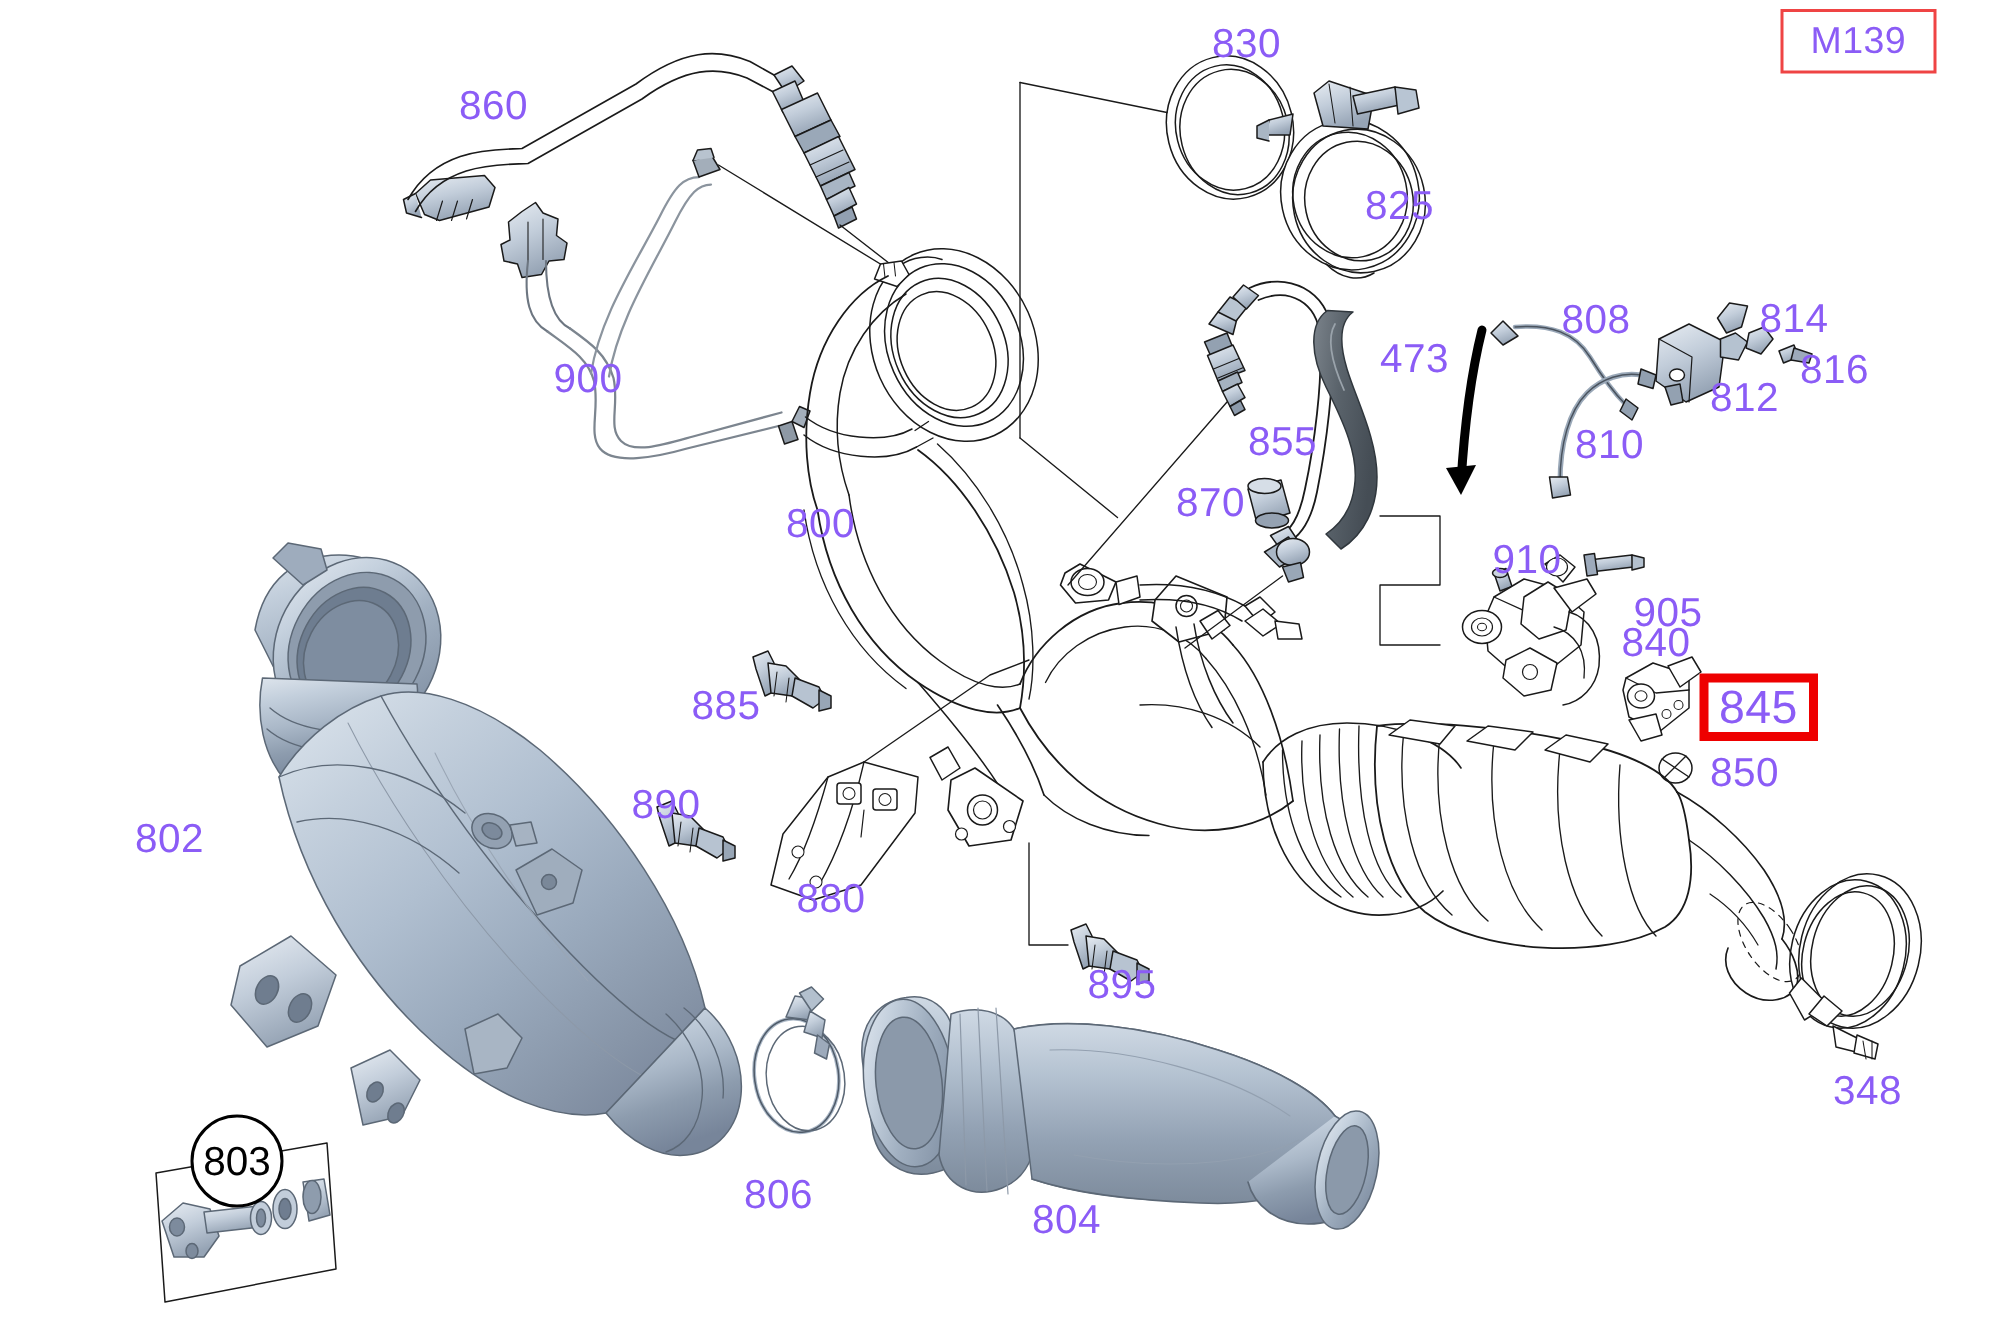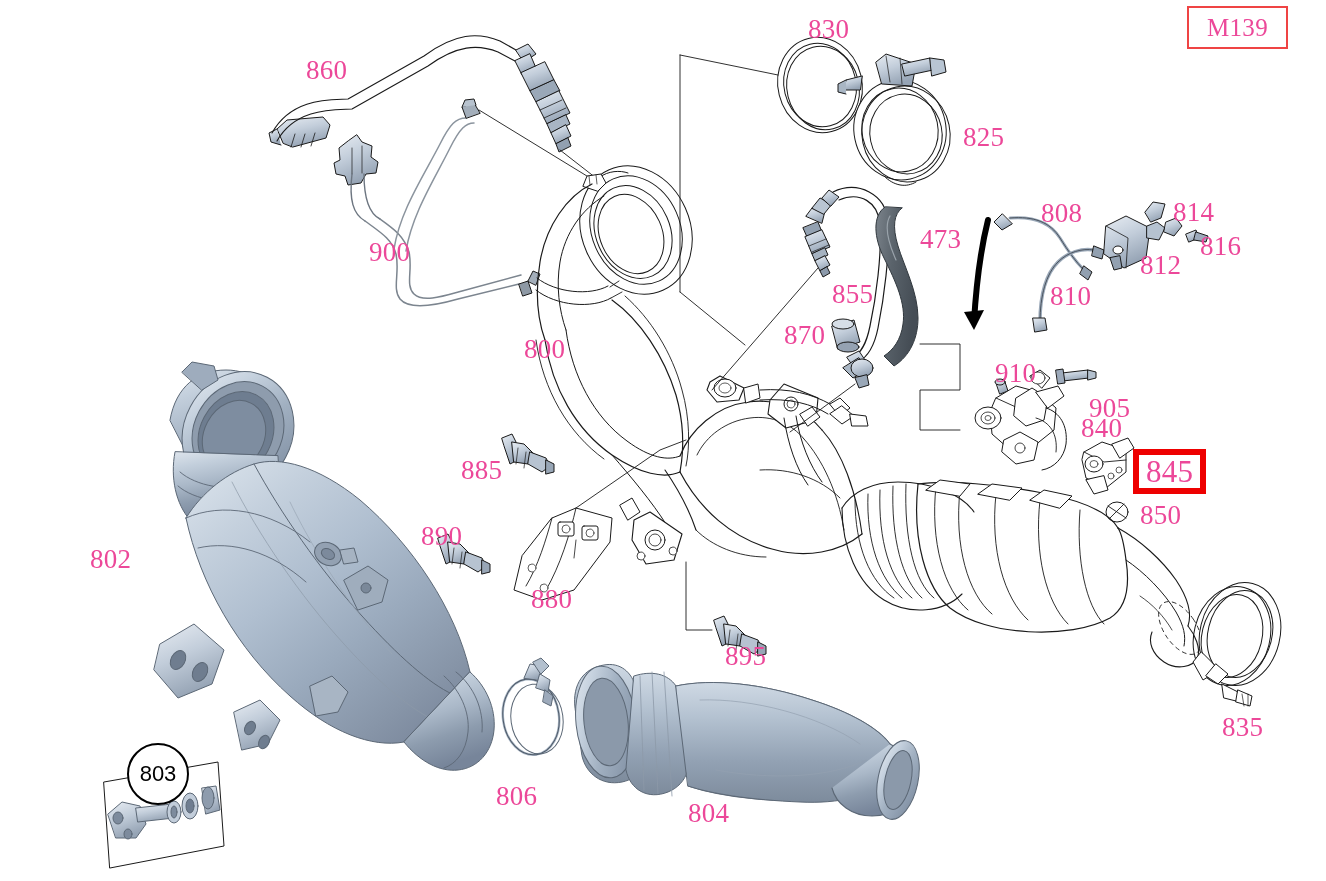--- a/index.html
+++ b/index.html
@@ -1,24 +1,24 @@
 <!DOCTYPE html>
 <html><head>
 <meta charset="utf-8">
 <style>
   html,body{margin:0;padding:0;background:#ffffff;}
   body{font-family:"Liberation Sans",sans-serif;}
   #stage{position:relative;width:1326px;height:881px;background:#fff;overflow:hidden;}
   #art{position:absolute;left:0;top:0;width:1326px;height:881px;}
-  .lbl{position:absolute;font-family:Liberation Serif, serif;font-size:27px;color:#ec4899;
+  .lbl{position:absolute;font-family:Liberation Sans, sans-serif;font-size:27px;color:#8b5cf6;
        line-height:1;white-space:nowrap;letter-spacing:.3px;}
   .boxed{border:2px solid #ef4444;background:#fff;padding:7px 18px;font-size:25px;}
   .hl{border:6px solid #ee0000;background:#fff;padding:1px 7px;font-size:31px;font-weight:400;}
   .circ{width:58px;height:58px;border:2px solid #000;border-radius:50%;background:#fff;
-        display:flex;align-items:center;justify-content:center;font-size:22px;}
+        display:flex;align-items:center;justify-content:center;font-size:27px;}
 </style>
 </head>
 <body>
 
 <div id="stage">
 
   <svg id="art" viewBox="0 0 1326 881">
     <defs>
       <linearGradient id="gMetal" x1="0" y1="0" x2="0.3" y2="1">
         <stop offset="0%" stop-color="#dde4ec"></stop>
@@ -462,21 +462,21 @@
       <path d="M686 562 L 686 630 L 712 630" stroke-width="0.9"></path>
 
       <path d="M576 508 L 660 450 L 686 440" stroke-width="0.9"></path>
 
       <path d="M474 448 L 560 470" stroke-width="0.9" stroke="none"></path>
     </g>
   </svg>
 
   <div class="lbl" style="left:306px;top:57px;">860</div>
   <div class="lbl" style="left:808px;top:16px;">830</div>
-  <div class="lbl" style="left:963px;top:124px;">825</div>
+  <div class="lbl" style="left:910px;top:124px;">825</div>
   <div class="lbl" style="left:1041px;top:200px;">808</div>
   <div class="lbl" style="left:1173px;top:199px;">814</div>
   <div class="lbl" style="left:1200px;top:233px;">816</div>
   <div class="lbl" style="left:1122px;top:252px;margin-left:18px;">812</div>
   <div class="lbl" style="left:1050px;top:283px;">810</div>
   <div class="lbl" style="left:920px;top:226px;">473</div>
   <div class="lbl" style="left:832px;top:281px;">855</div>
   <div class="lbl" style="left:784px;top:322px;">870</div>
   <div class="lbl" style="left:369px;top:239px;">900</div>
   <div class="lbl" style="left:503px;top:336px;margin-left:21px;">800</div>
@@ -487,19 +487,19 @@
   <div class="lbl hl" style="left:1133px;top:449px;">845</div>
 
   <div class="lbl" style="left:1140px;top:502px;">850</div>
   <div class="lbl" style="left:461px;top:457px;">885</div>
   <div class="lbl" style="left:421px;top:523px;">890</div>
   <div class="lbl" style="left:531px;top:586px;">880</div>
   <div class="lbl" style="left:725px;top:643px;">895</div>
   <div class="lbl" style="left:90px;top:546px;">802</div>
   <div class="lbl" style="left:496px;top:783px;">806</div>
   <div class="lbl" style="left:688px;top:800px;">804</div>
-  <div class="lbl" style="left:1222px;top:714px;">835</div>
+  <div class="lbl" style="left:1222px;top:714px;">348</div>
 
   <div class="circ" style="position:absolute;left:127px;top:743px;">803</div>
 
   <div class="lbl boxed" style="left:1187px;top:6px;">M139</div>
 
 </div>
 
 </body></html>

